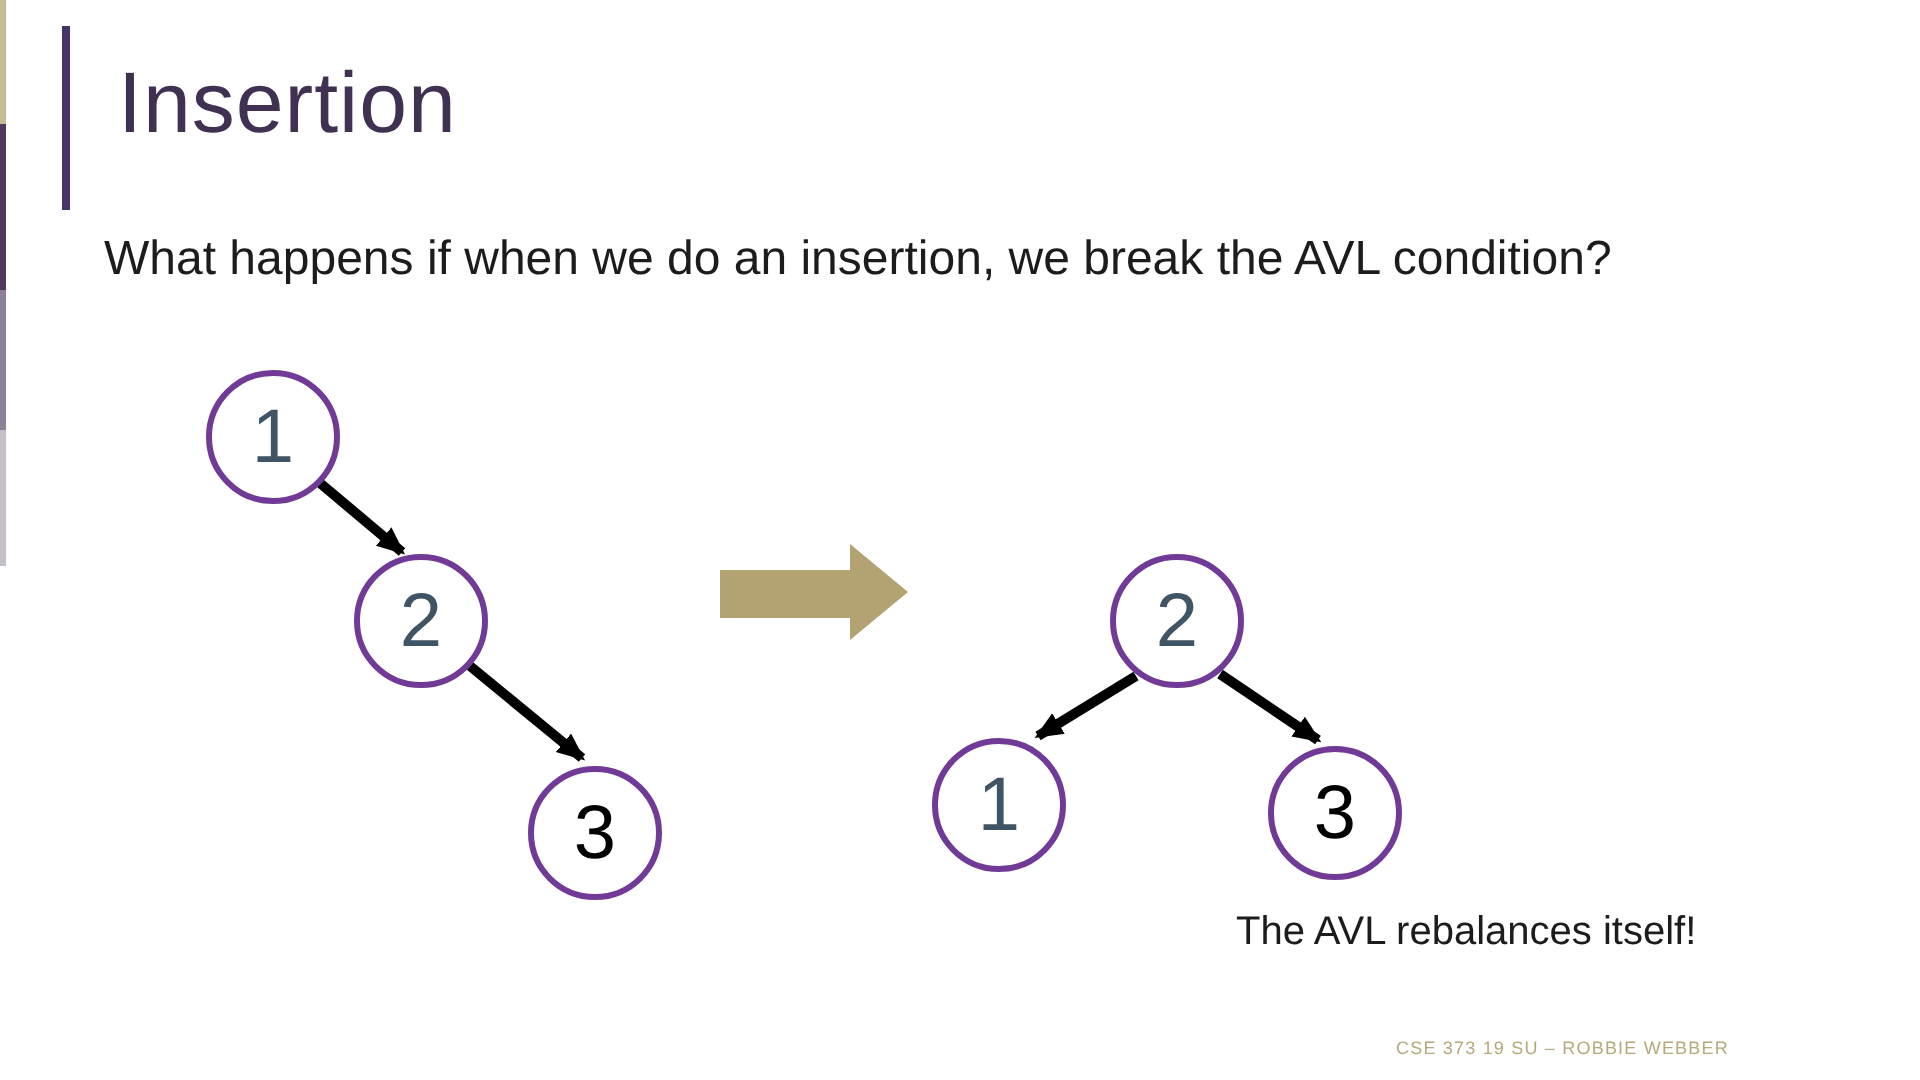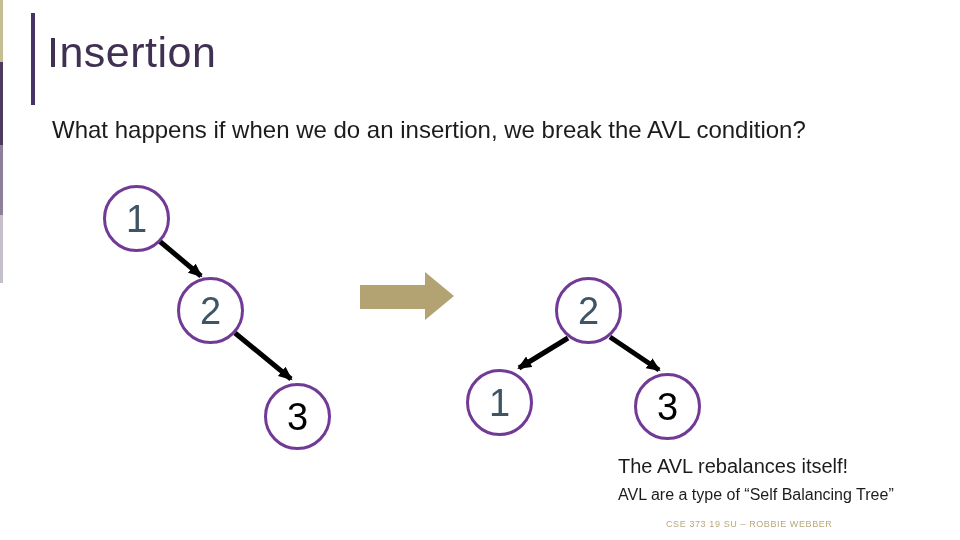--- a/index.html
+++ b/index.html
@@ -20,21 +20,21 @@
   .edge-medium { top: 145px;height: 70px;  background: var(--edge-medium, #8D7F97); }
   .edge-light  { top: 215px;height: 68px;  background: var(--edge-light, #C5BFCC); }
 
   
   .title-bar {
     position: absolute; left: 31px; top: 13px;
     width: 4px; height: 92px;
     background: var(--accent-bar, #473366);
   }
   .title {
-    position: absolute; left: 47px; top: 28px;
+    position: absolute; left: 59px; top: 28px;
     font-size: 43px; font-weight: 400;
     letter-spacing: 0.5px;
     color: var(--title, #403152);
   }
 
   
   .question {
     position: absolute; left: 52px; top: 116px;
     width: 880px;
     font-size: 24px; font-weight: 400;
@@ -76,21 +76,21 @@
   
   .note1 {
     position: absolute; left: 618px; top: 455px;
     font-size: 20px; color: var(--body-text, #1C1C1C);
   }
   .note2 {
     position: absolute; left: 618px; top: 486px;
     font-size: 16px; color: var(--body-text, #1C1C1C);
   }
   .footer {
-    position: absolute; left: 666px; top: 519px;
+    position: absolute; left: 698px; top: 519px;
     font-size: 9px; letter-spacing: 0.6px;
     color: var(--footer-text, #B6A97B);
   }
 </style>
 </head>
 <body>
 
 <div class="slide">
 
   <div class="edge-strip edge-tan"></div>
@@ -133,16 +133,15 @@
     <span class="digit">2</span>
   </div>
   <div class="node n-r1 normal">
     <span class="digit">1</span>
   </div>
   <div class="node n-r3 new">
     <span class="digit">3</span>
   </div>
 
   <p class="note1">The AVL rebalances itself!</p>
-  <p class="note2">AVL are a type of “Self Balancing Tree”</p>
   <p class="footer">CSE 373 19 SU – ROBBIE WEBBER</p>
 
 </div>
 
 </body></html>

